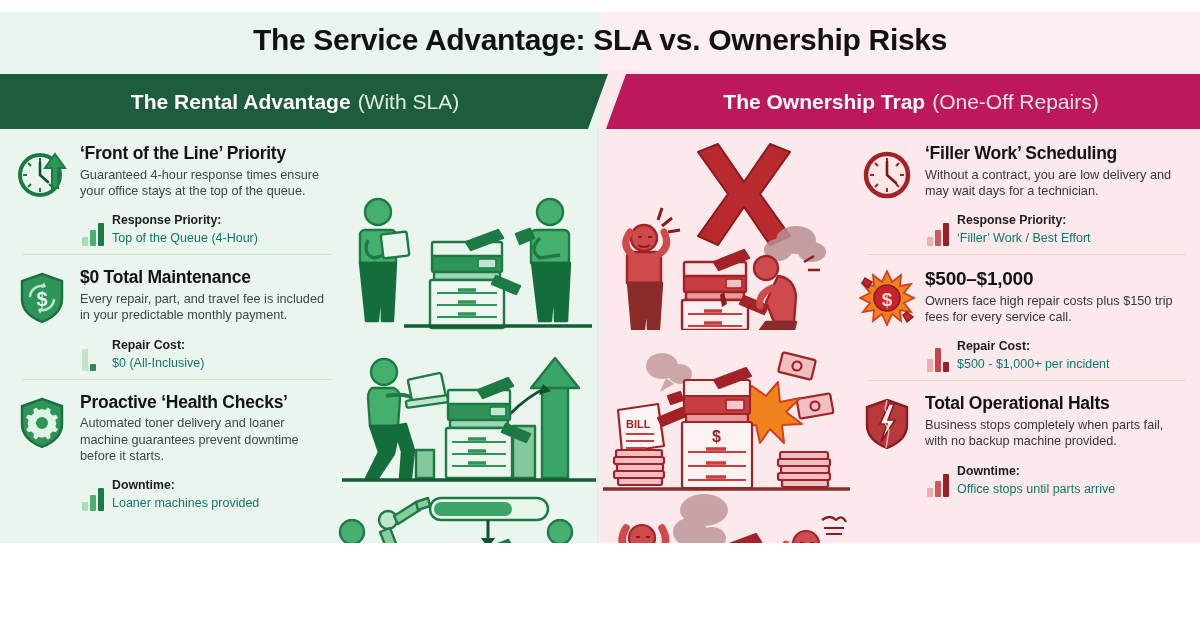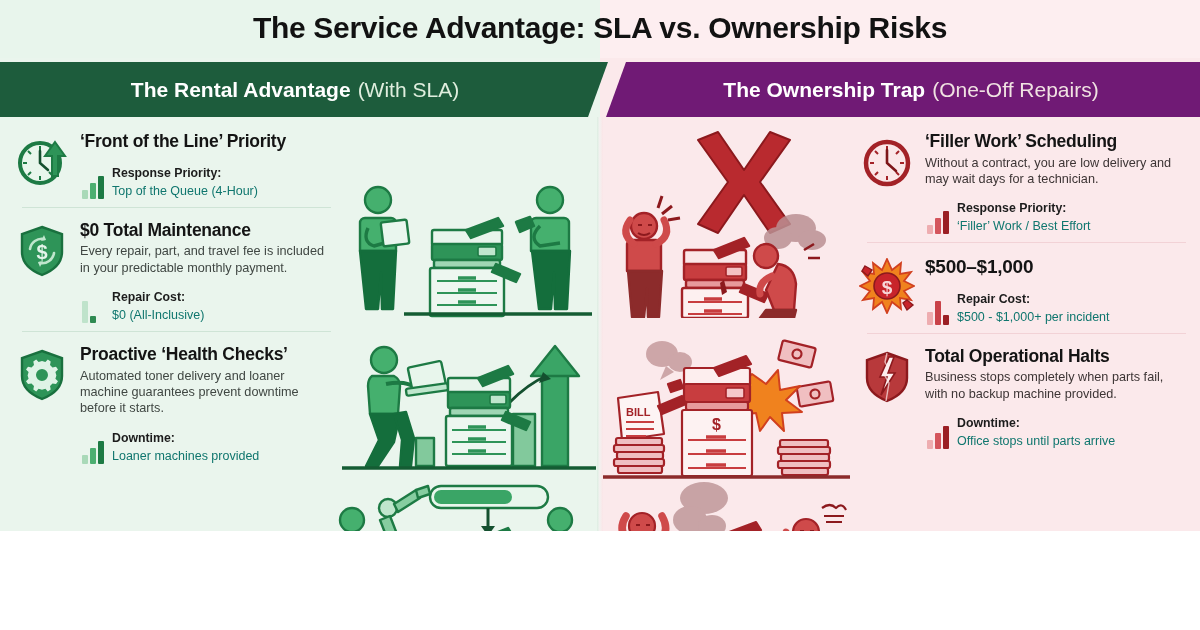--- a/index.html
+++ b/index.html
@@ -3,21 +3,21 @@
 <meta charset="utf-8">
 <style>
   * { margin:0; padding:0; box-sizing:border-box; }
   html,body { width:1200px; height:630px; }
   body {
     font-family:"Liberation Sans", sans-serif;
     background:#ffffff;
     overflow:hidden;
     position:relative;
   }
-  .page { position:relative; width:1200px; height:531px; overflow:hidden; }
+  .page { position:relative; width:1200px; height:531px; overflow:hidden;margin-top:12px; }
 
   
   .bg-left, .bg-right { position:absolute; top:0; height:630px; }
   .bg-left  { left:0;   width:600px; background:#eaf5ed; }
   .bg-right { left:600px; width:600px; background:#fbe9eb; }
   .bg-title-strip {
     position:absolute; top:0; left:0; width:1200px; height:58px;
     display:flex;
   }
   .bg-title-strip .l { width:600px; background:#e8f5ec; }
@@ -41,21 +41,21 @@
   }
   .band-green {
     left:0; width:608px;
     background:#1d5c3c;
     clip-path:polygon(0 0, 608px 0, 588px 55px, 0 55px);
     justify-content:center;
     padding-right:18px;
   }
   .band-red {
     left:604px; width:596px;
-    background:#701a75;
+    background:#be185d;
     clip-path:polygon(22px 0, 596px 0, 596px 55px, 2px 55px);
     justify-content:center;
     padding-left:18px;
   }
   .band-strong { font-size:21px; font-weight:bold; color:#ffffff; }
   .band-light  { font-size:21px; font-weight:normal; color:#f0e2e2; margin-left:7px; }
   .band-green .band-light { color:#dfeede; }
 
   
   .seam {
@@ -417,20 +417,21 @@
             <g stroke="#1d7a44" stroke-width="2">
               <path d="M26 12 v4 M26 42 v4 M9 29 h4 M39 29 h4"></path>
               <path d="M14 17 l3 3 M38 17 l-3 3 M14 41 l3 -3 M38 41 l-3 -3"></path>
             </g>
             <path d="M26 29 v-12 M26 29 l8 7" stroke="#14502f" stroke-width="2.6" fill="none" stroke-linecap="round"></path>
             <path d="M41 8 l10 14 h-7 v20 h-6 v-20 h-7 z" fill="#2e9458" stroke="#1d7a44" stroke-width="2"></path>
           </svg>
         </div>
         <div class="txt">
           <div class="h">‘Front of the Line’ Priority</div>
+          <div class="p">Guaranteed 4-hour response times ensure your office stays at the top of the queue.</div>
           <div class="metric">
             <span class="minibars mb-g">
                 <i></i>
                 <i></i>
                 <i></i>
               </span>
             <span class="metric-txt">
               <span class="metric-label">Response Priority:</span><br>
               <span class="metric-value">Top of the Queue (4-Hour)</span>
             </span>
@@ -545,20 +546,21 @@
             <circle cx="28" cy="28" r="13" fill="#c8242b" stroke="#8c191d" stroke-width="1.6"></circle>
             <text x="28" y="36" text-anchor="middle" font-family="Liberation Sans, sans-serif" font-size="19" font-weight="bold" fill="#f7d8da">$</text>
             <g fill="#c8242b" stroke="#8c191d" stroke-width="1.4">
               <path d="M6 8 l7 4 l-4 6 l-6 -5 z"></path>
               <path d="M48 42 l6 5 l-6 5 l-4 -7 z"></path>
             </g>
           </svg>
         </div>
         <div class="txt">
           <div class="h two-line">$500–$1,000</div>
+          <div class="p">Owners face high repair costs plus $150 trip fees for every service call.</div>
           <div class="metric">
             <span class="minibars mb-r2">
                 <i></i>
                 <i></i>
                 <i></i>
               </span>
             <span class="metric-txt">
               <span class="metric-label">Repair Cost:</span><br>
               <span class="metric-value">$500 - $1,000+ per incident</span>
             </span>

